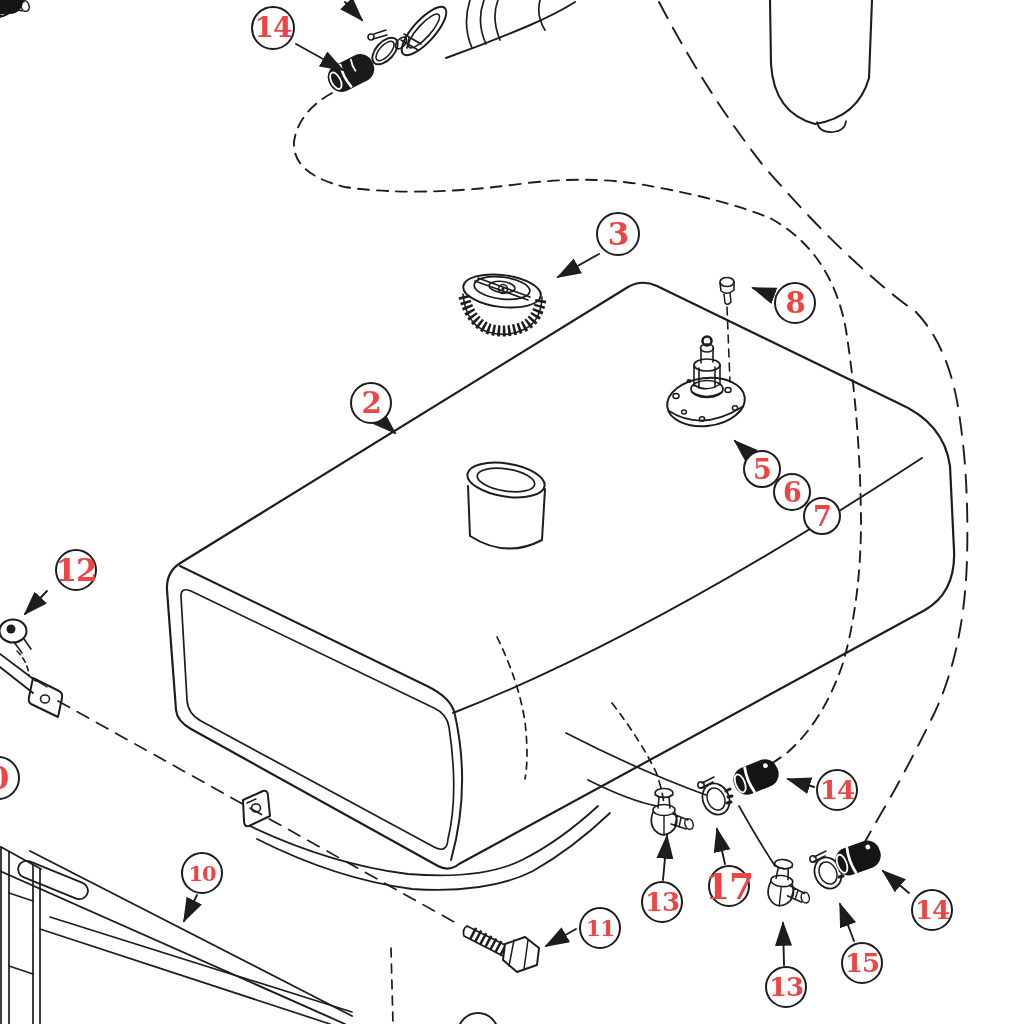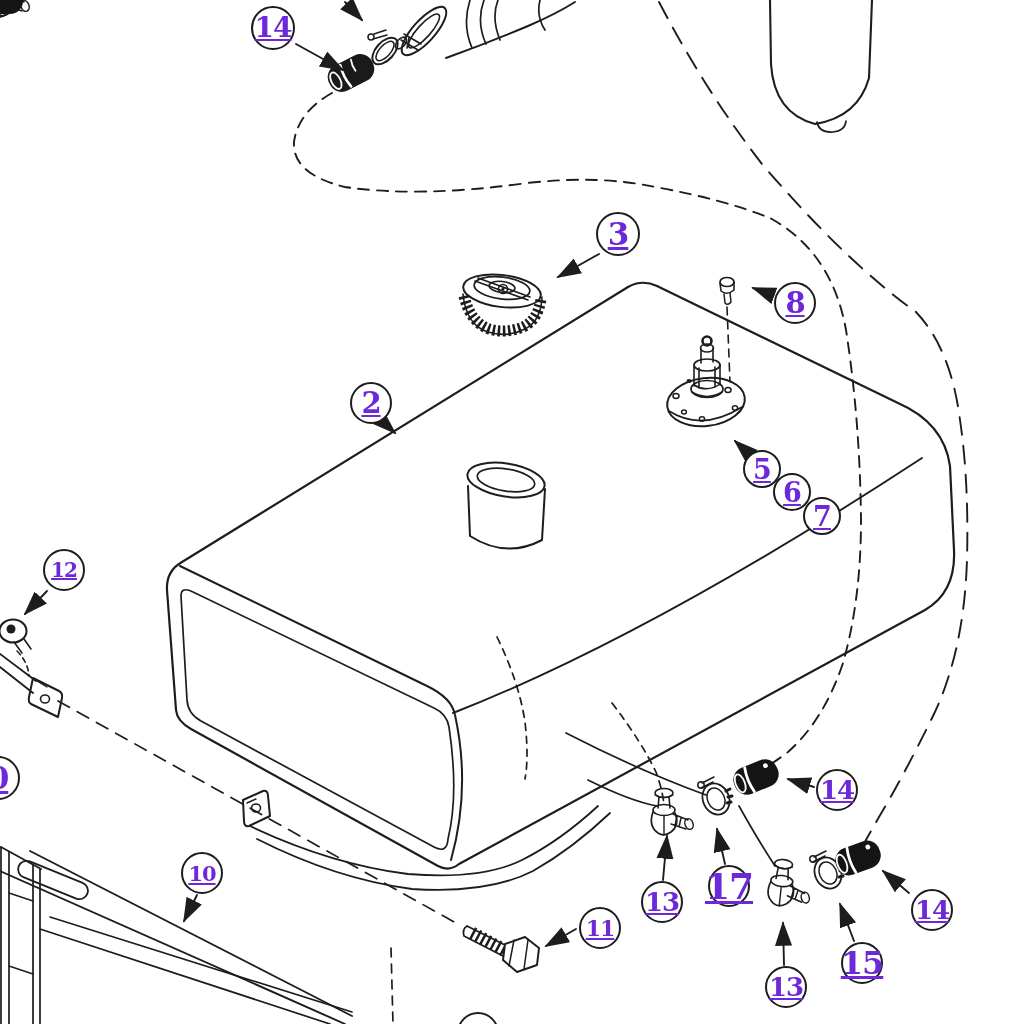--- a/index.html
+++ b/index.html
@@ -3,22 +3,22 @@
 <meta charset="utf-8">
 <style>
   html,body{margin:0;padding:0;background:#e8e8e8;}
   .stage{position:relative;width:1024px;height:1024px;background:#ffffff;overflow:hidden;margin:0 auto;}
   .stage svg{position:absolute;left:0;top:0;width:100%;height:100%;}
   #callout-layer{position:absolute;left:0;top:0;width:100%;height:100%;pointer-events:none;}
   .callout{
     position:absolute;transform:translate(-50%,-50%);
     border:2.4px solid #1d1d1d;background:#ffffff;border-radius:50%;
     display:flex;align-items:center;justify-content:center;
-    font-family:"DejaVu Serif","Liberation Serif",serif;font-weight:700;color:#6d28d9;
-    letter-spacing:-1px;line-height:1;box-sizing:border-box;text-decoration:underline;
+    font-family:"DejaVu Serif","Liberation Serif",serif;font-weight:700;color:#ef4444;
+    letter-spacing:-1px;line-height:1;box-sizing:border-box;
   }
 </style>
 </head>
 <body>
 
 <div class="stage">
 <svg viewBox="0 0 1024 1024" fill="none" stroke="#1d1d1d" stroke-width="2" stroke-linecap="round" stroke-linejoin="round">
   <defs>
     <marker id="ah" markerWidth="14" markerHeight="10" refX="12" refY="4.5" orient="auto">
       <path d="M0,0 L13,4.5 L0,9 Z" fill="#1d1d1d" stroke="none"></path>
@@ -212,25 +212,25 @@
 </svg>
 
 <div id="callout-layer">
       <div class="callout" style="left: 273px; top: 28px; width: 44px; height: 44px; font-size: 28px;">14</div>
       <div class="callout" style="left: 618px; top: 234px; width: 44px; height: 44px; font-size: 31px;">3</div>
       <div class="callout" style="left: 795px; top: 303px; width: 42px; height: 42px; font-size: 29px;">8</div>
       <div class="callout" style="left: 371px; top: 403px; width: 42px; height: 42px; font-size: 29px;">2</div>
       <div class="callout" style="left: 762px; top: 469px; width: 38px; height: 38px; font-size: 27px;">5</div>
       <div class="callout" style="left: 792px; top: 492px; width: 38px; height: 38px; font-size: 27px;">6</div>
       <div class="callout" style="left: 822px; top: 516px; width: 38px; height: 38px; font-size: 27px;">7</div>
-      <div class="callout" style="left: 64px; top: 570px; width: 42px; height: 42px; font-size: 20px;">12</div>
+      <div class="callout" style="left: 76px; top: 570px; width: 42px; height: 42px; font-size: 31px;">12</div>
       <div class="callout" style="left: -2px; top: 778px; width: 44px; height: 44px; font-size: 31px;">0</div>
       <div class="callout" style="left: 202px; top: 873px; width: 42px; height: 42px; font-size: 21px;">10</div>
       <div class="callout" style="left: 600px; top: 928px; width: 42px; height: 42px; font-size: 22px;">11</div>
       <div class="callout" style="left: 662px; top: 902px; width: 42px; height: 42px; font-size: 26px;">13</div>
       <div class="callout" style="left: 729px; top: 886px; width: 42px; height: 42px; font-size: 36px;">17</div>
       <div class="callout" style="left: 837px; top: 790px; width: 42px; height: 42px; font-size: 26px;">14</div>
       <div class="callout" style="left: 786px; top: 987px; width: 42px; height: 42px; font-size: 26px;">13</div>
-      <div class="callout" style="left: 862px; top: 963px; width: 42px; height: 42px; font-size: 32px;">15</div>
+      <div class="callout" style="left: 862px; top: 963px; width: 42px; height: 42px; font-size: 26px;">15</div>
       <div class="callout" style="left: 932px; top: 910px; width: 42px; height: 42px; font-size: 26px;">14</div>
       <div class="callout" style="left: 478px; top: 1033px; width: 42px; height: 42px; font-size: 29px;"></div>
     </div>
 </div>
 
 </body></html>

